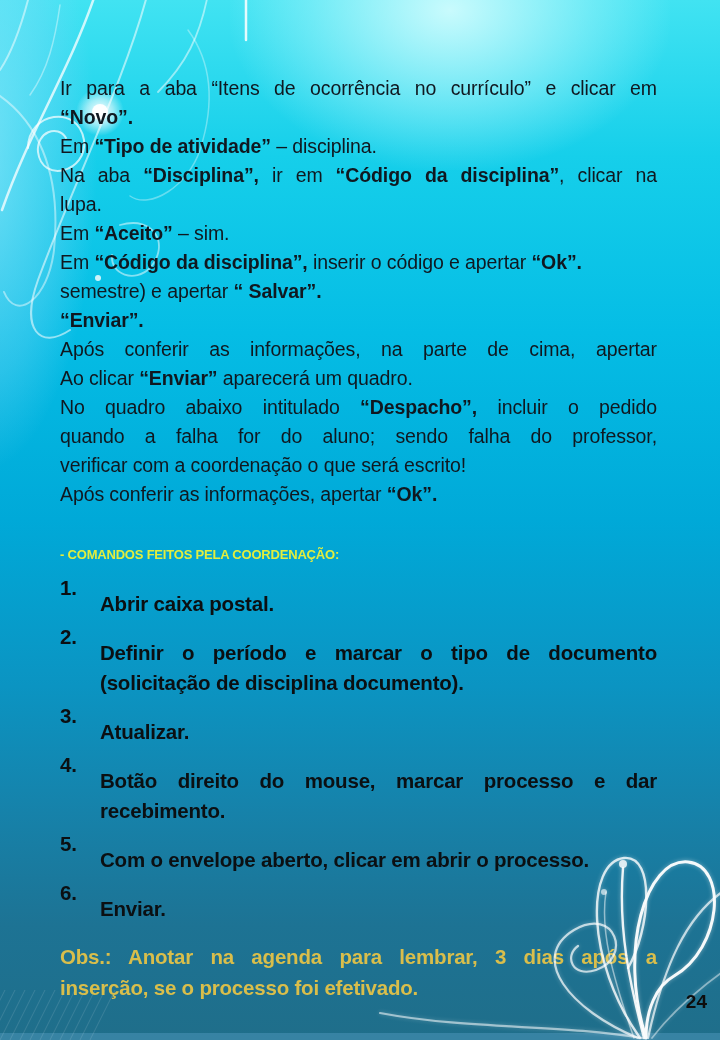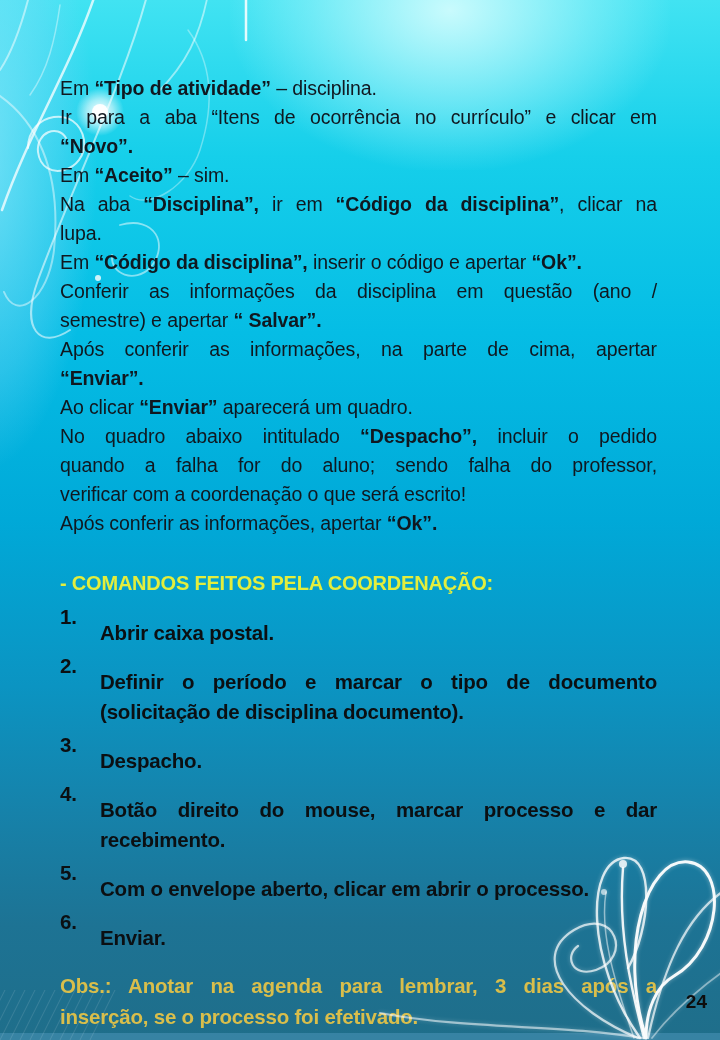--- a/index.html
+++ b/index.html
@@ -28,21 +28,21 @@
   .fl-tl{position:absolute;left:0;top:0;z-index:1;}
   .fl-br{position:absolute;left:380px;top:800px;z-index:3;overflow:visible;
     filter:drop-shadow(0 0 2px rgba(255,255,255,.45));}
   .hatch{position:absolute;left:0;top:980px;z-index:1;}
   
   .content{position:absolute;left:60px;top:74px;width:597px;z-index:2;}
   #intro{font-size:19.5px;line-height:29px;color:var(--body-text,#101820);letter-spacing:-.1px;}
   .line{text-align:left;}
   .line.just{text-align:justify;text-align-last:justify;}
   .b{font-weight:bold;}
-  .heading{font-size:20px;line-height:29px;margin:31px 0 0 0;font-weight:bold;
+  .heading{font-size:13px;line-height:29px;margin:31px 0 0 0;font-weight:bold;
     color:var(--heading-yellow,#E3EE3D);letter-spacing:-.2px;}
   #commands{list-style:none;margin:4px 0 0 0;padding:0;font-size:20.5px;line-height:30px;
     font-weight:bold;color:var(--list-text,#0B0F12);letter-spacing:-.2px;}
   .item{display:flex;margin-bottom:3px;}
   .num{width:40px;flex:none;}
   .itxt{flex:1;min-width:0;margin-top:16px;}
   .note{margin-top:17px;font-size:20.5px;line-height:31px;font-weight:bold;
     color:var(--note-yellow,#D9BE4B);letter-spacing:-.2px;}
   .pagenum{position:absolute;right:13px;top:991px;font-size:19px;font-weight:bold;
     color:#0D0D0D;z-index:5;}
@@ -110,43 +110,42 @@
       <line x1="60" y1="60" x2="85" y2="10"></line>
         <line x1="70" y1="60" x2="95" y2="10"></line>
       <line x1="80" y1="60" x2="105" y2="10"></line>
         <line x1="90" y1="60" x2="115" y2="10"></line>
     </g>
   </svg>
 
   <main class="content">
     <section id="intro">
         <div class="para">
-          <div class="line"><span>Em </span><span class="b">“Tipo de atividade”</span><span> – disciplina.</span></div>
-        </div>
-        <div class="para">
           <div class="line just"><span>Ir para a aba “Itens de ocorrência no currículo” e clicar em</span></div>
           <div class="line"><span class="b">“Novo”.</span></div>
         </div>
         <div class="para">
-          <div class="line"><span>Em </span><span class="b">“Aceito”</span><span> – sim.</span></div>
+          <div class="line"><span>Em </span><span class="b">“Tipo de atividade”</span><span> – disciplina.</span></div>
         </div>
         <div class="para">
           <div class="line just"><span>Na aba </span><span class="b">“Disciplina”,</span><span> ir em </span><span class="b">“Código da disciplina”</span><span>, clicar na</span></div>
           <div class="line"><span>lupa.</span></div>
         </div>
         <div class="para">
+          <div class="line"><span>Em </span><span class="b">“Aceito”</span><span> – sim.</span></div>
+        </div>
+        <div class="para">
           <div class="line"><span>Em </span><span class="b">“Código da disciplina”,</span><span> inserir o código e apertar </span><span class="b">“Ok”.</span></div>
         </div>
         <div class="para">
-          <div class="line just"><span>Conferir as informações da disciplina em questão (ano /</span></div>
           <div class="line"><span>semestre) e apertar </span><span class="b">“ Salvar”.</span></div>
         </div>
         <div class="para">
+          <div class="line"><span class="b">“Enviar”.</span></div>
           <div class="line just"><span>Após conferir as informações, na parte de cima, apertar</span></div>
-          <div class="line"><span class="b">“Enviar”.</span></div>
         </div>
         <div class="para">
           <div class="line"><span>Ao clicar </span><span class="b">“Enviar”</span><span> aparecerá um quadro.</span></div>
         </div>
         <div class="para">
           <div class="line just"><span>No quadro  abaixo intitulado </span><span class="b">“Despacho”,</span><span> incluir o pedido</span></div>
           <div class="line just"><span>quando a falha for do aluno; sendo falha do professor,</span></div>
           <div class="line"><span>verificar com a coordenação o que será escrito!</span></div>
         </div>
         <div class="para">
@@ -166,21 +165,21 @@
         <li class="item">
           <span class="num">2.</span>
           <div class="itxt">
             <div class="line just">Definir o período e marcar o tipo de documento</div>
             <div class="line">(solicitação de disciplina documento).</div>
           </div>
         </li>
         <li class="item">
           <span class="num">3.</span>
           <div class="itxt">
-            <div class="line">Despacho.</div>
+            <div class="line">Atualizar.</div>
           </div>
         </li>
         <li class="item">
           <span class="num">4.</span>
           <div class="itxt">
             <div class="line just">Botão direito do mouse, marcar processo e dar</div>
             <div class="line">recebimento.</div>
           </div>
         </li>
         <li class="item">

